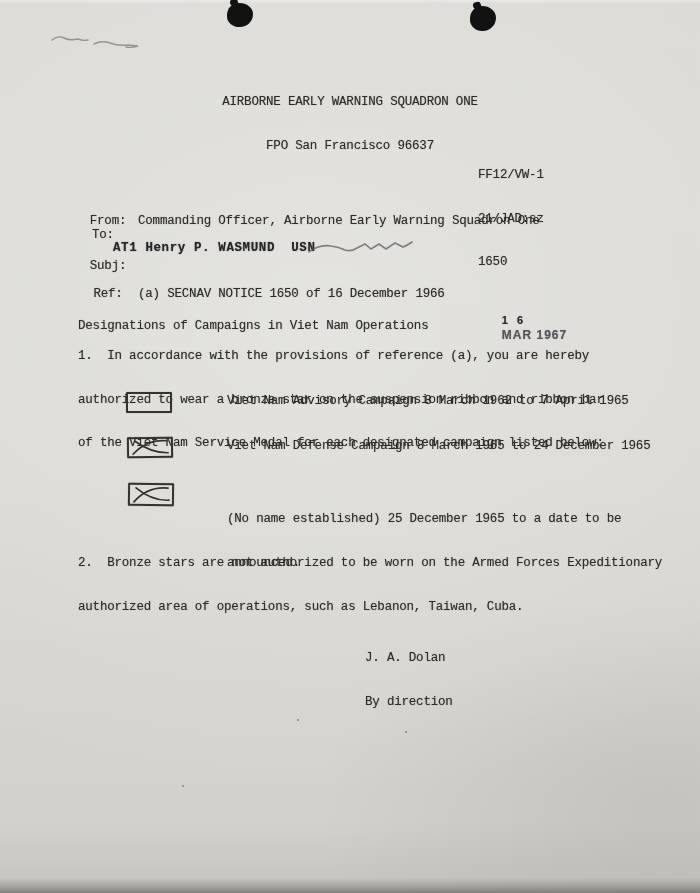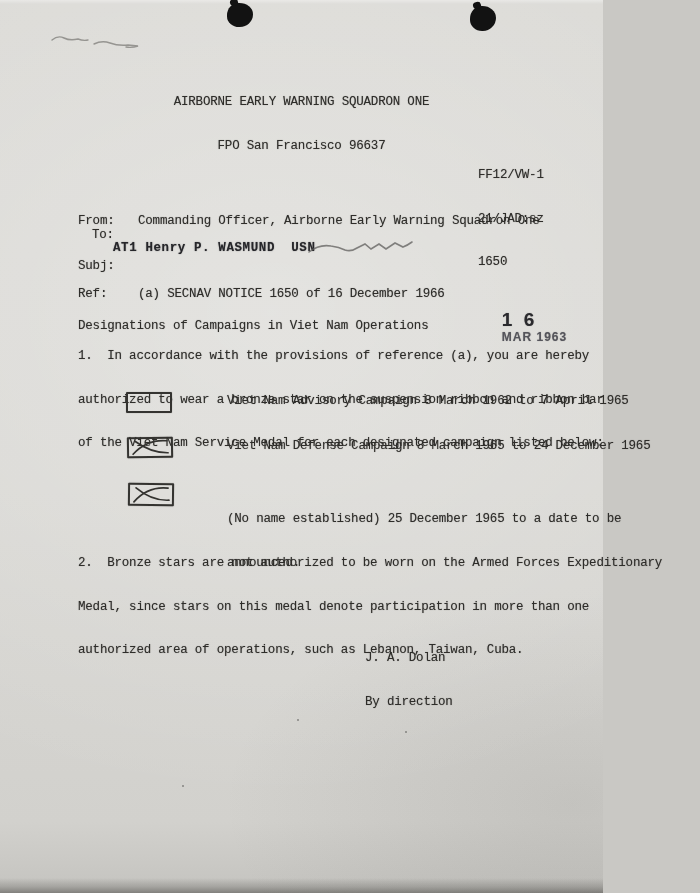--- a/index.html
+++ b/index.html
@@ -2,39 +2,39 @@
 <html><head>
 <meta charset="utf-8">
 <style>
   html,body { margin:0; padding:0; }
   body {
     width:700px; height:893px; overflow:hidden;
     font-family:"Liberation Mono","DejaVu Sans Mono",monospace;
     background:#c9c8c4;
   }
   .page {
-    position:relative; width:603px; height:893px;
+    position:relative; width:700px; height:893px;
     background:
       radial-gradient(ellipse 900px 700px at 45% 35%, rgba(255,255,255,0.28), rgba(255,255,255,0) 70%),
       radial-gradient(ellipse 500px 300px at 95% 90%, rgba(90,89,85,0.12), rgba(90,89,85,0) 70%),
       linear-gradient(180deg, #dbdad6 0%, #d9d8d4 55%, #d2d1cd 92%, #c4c3bf 100%);
     color:#2e2d2a;
   }
   .tw {
     position:absolute; white-space:pre;
     font-size:12.5px; line-height:14.5px; letter-spacing:-0.2px;
     color:#2e2d2a; text-shadow:0 0 1px rgba(46,45,42,0.45);
   }
   .header-block { left:0; right:0; top:66px; text-align:center; }
   .ref-block { left:478px; top:139px; }
   .date-stamp { font-family:"Liberation Sans",sans-serif; letter-spacing:0.5px; }
-  .date-day { font-weight:bold; font-size:19px; color:#2a2a2e; letter-spacing:3px; }
+  .date-day { font-weight:bold; font-size:11px; color:#2a2a2e; letter-spacing:3px; }
   .date-rest { font-size:12px; color:#55555c; font-weight:bold; letter-spacing:1px; }
   .field-row { display:flex; }
-  .field-label { width:60px; flex:0 0 60px; }
+  .field-label { width:60px; flex:0 0 60px;text-align:center; }
   .stamp-name {
     font-weight:bold; color:#26262a; letter-spacing:0.6px;
     text-shadow:0 0 1.2px rgba(38,38,42,0.6);
   }
   .chk-box {
     position:absolute; width:42px; height:17px;
     border:2px solid #343330; border-radius:1px;
     box-shadow:0 0 1px rgba(52,51,48,0.5);
   }
   .chk-svg { position:absolute; left:-2px; top:-2px; }
@@ -78,21 +78,21 @@
     <div>AIRBORNE EARLY WARNING SQUADRON ONE</div>
     <div>FPO San Francisco 96637</div>
   </div>
 
   <div class="tw ref-block">
     <div>FF12/VW-1</div>
     <div>21/JAD:sz</div>
     <div>1650</div>
     <div class="date-stamp">
       <span class="date-day">1 6</span>
-      <span class="date-rest">MAR 1963</span>
+      <span class="date-rest">MAR 1967</span>
     </div>
   </div>
 
   <div class="tw field-row" style="left:78px; top:214px;">
     <span class="field-label">From:</span>
     <span>Commanding Officer, Airborne Early Warning Squadron One</span>
   </div>
 
   <div class="tw" style="left:68px; top:228px;margin-left:24px;">To:</div>
   <div class="tw stamp-name" style="left:113px; top:241px;">AT1 Henry P. WASMUND  USN</div>
@@ -134,21 +134,20 @@
       <path d="M8 5 Q24 18 41 17" fill="none" stroke="#343330" stroke-width="1.7" stroke-linecap="round"></path>
     </svg>
   </div>
   <div class="tw" style="left:227px; top:483px;">
     <div>(No name established) 25 December 1965 to a date to be</div>
     <div>announced.</div>
   </div>
 
   <div class="tw" style="left:78px; top:527px;">
     <div>2.  Bronze stars are not authorized to be worn on the Armed Forces Expeditionary</div>
-    <div>Medal, since stars on this medal denote participation in more than one</div>
     <div>authorized area of operations, such as Lebanon, Taiwan, Cuba.</div>
   </div>
 
   <div class="tw sig-block">
     <div>J. A. Dolan</div>
     <div>By direction</div>
   </div>
 
 
   <div class="speck" style="left:297px; top:719px; width:2px; height:2px;"></div>

